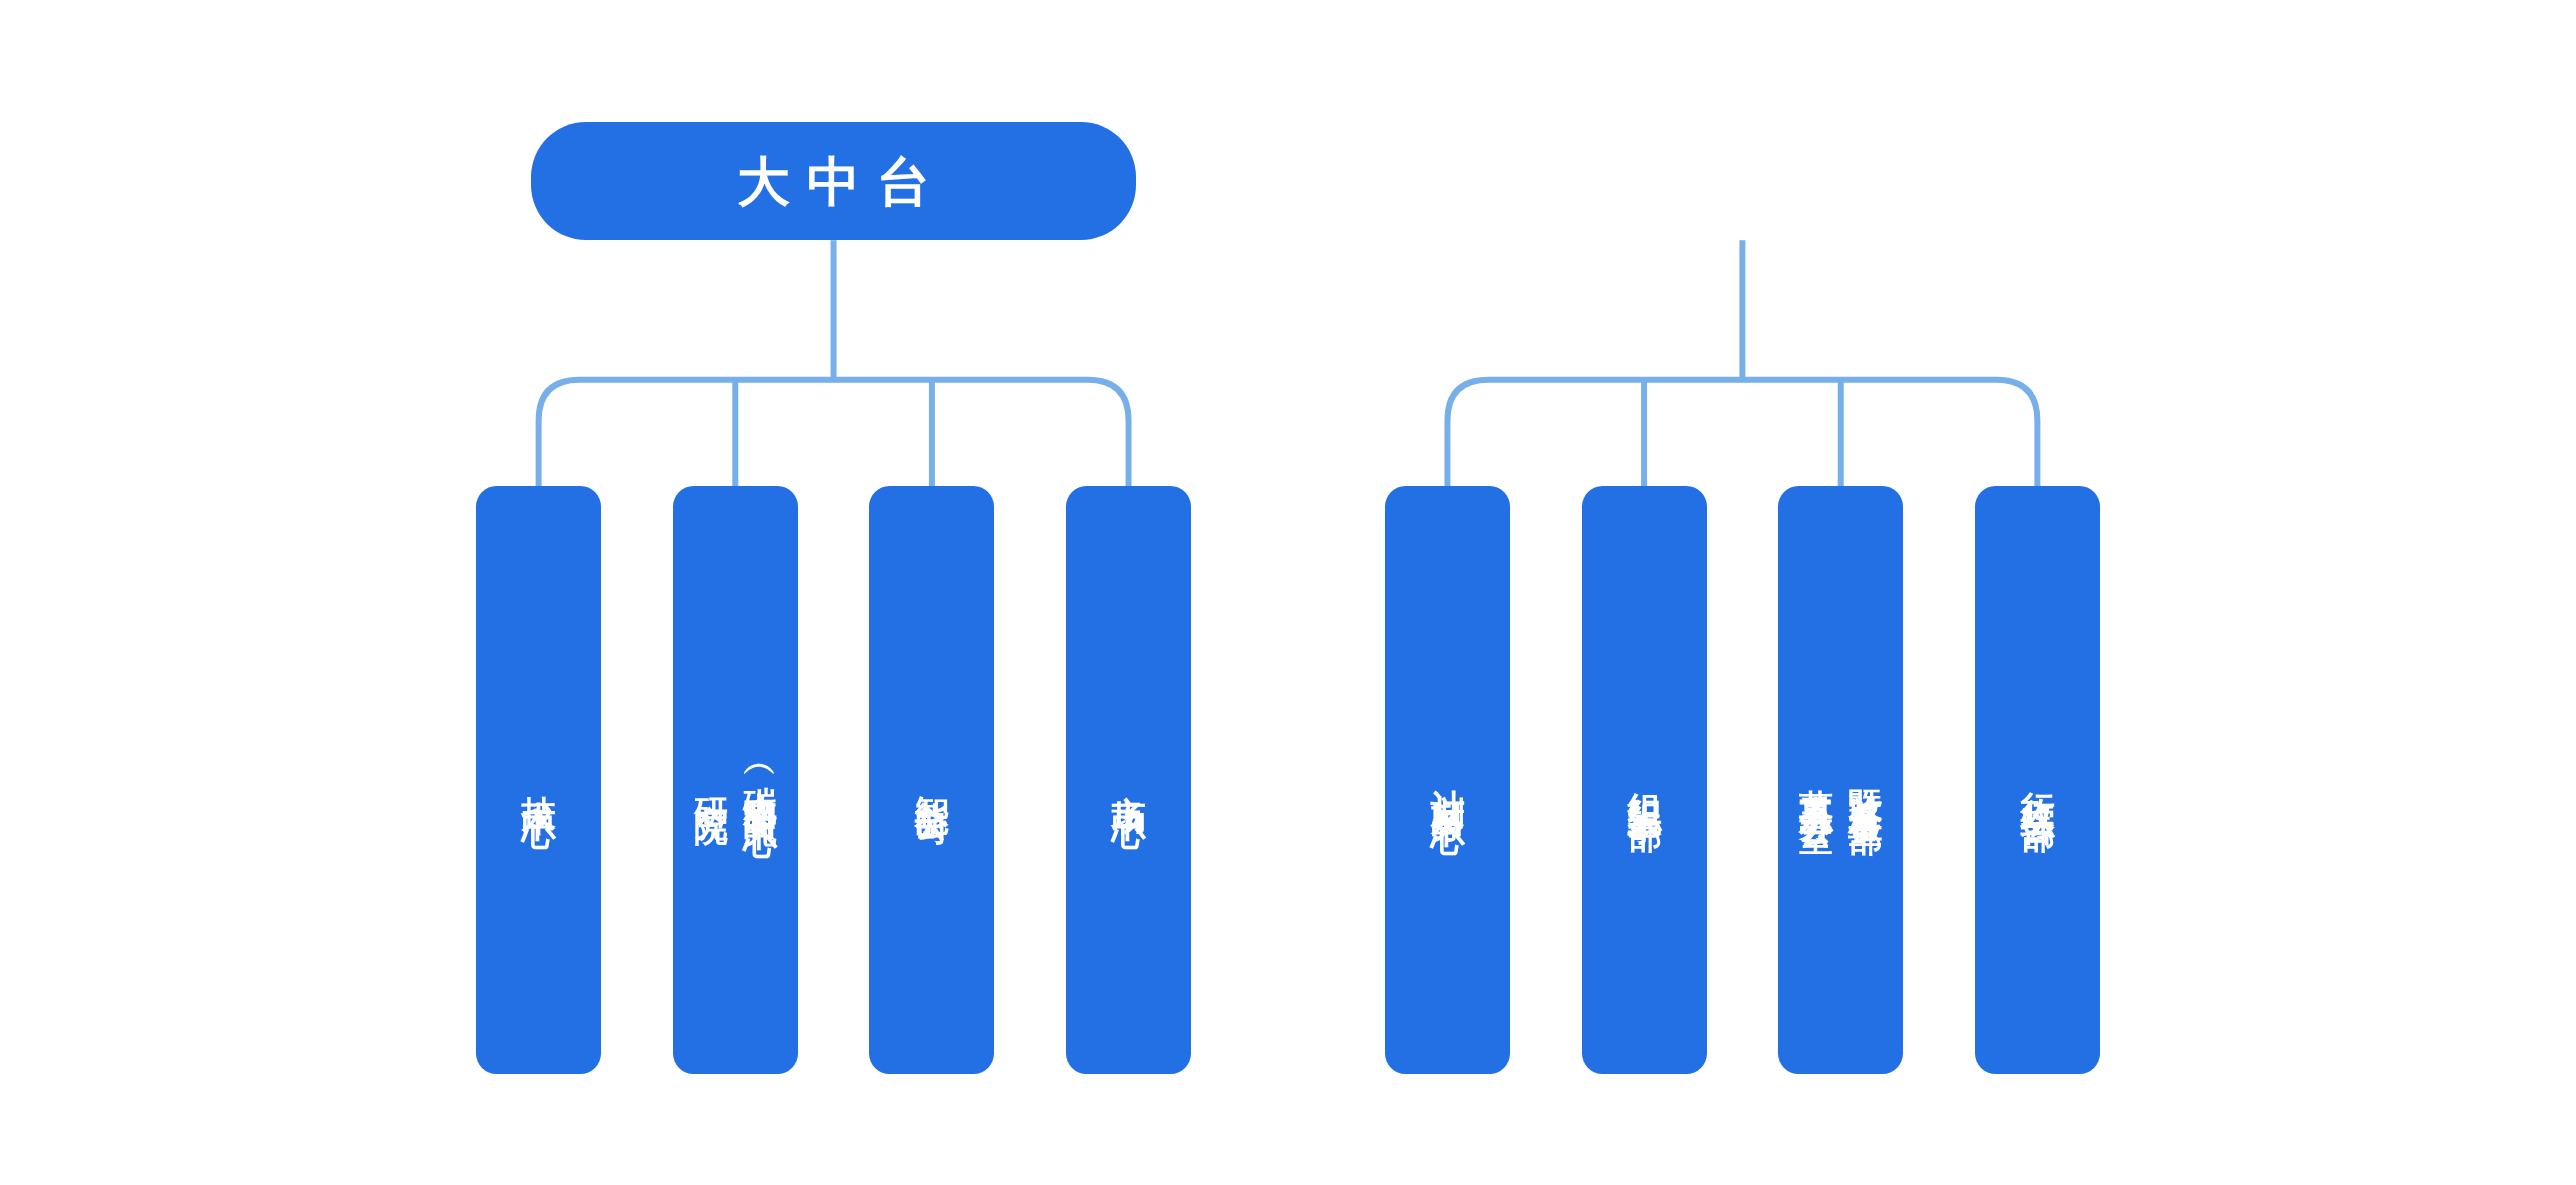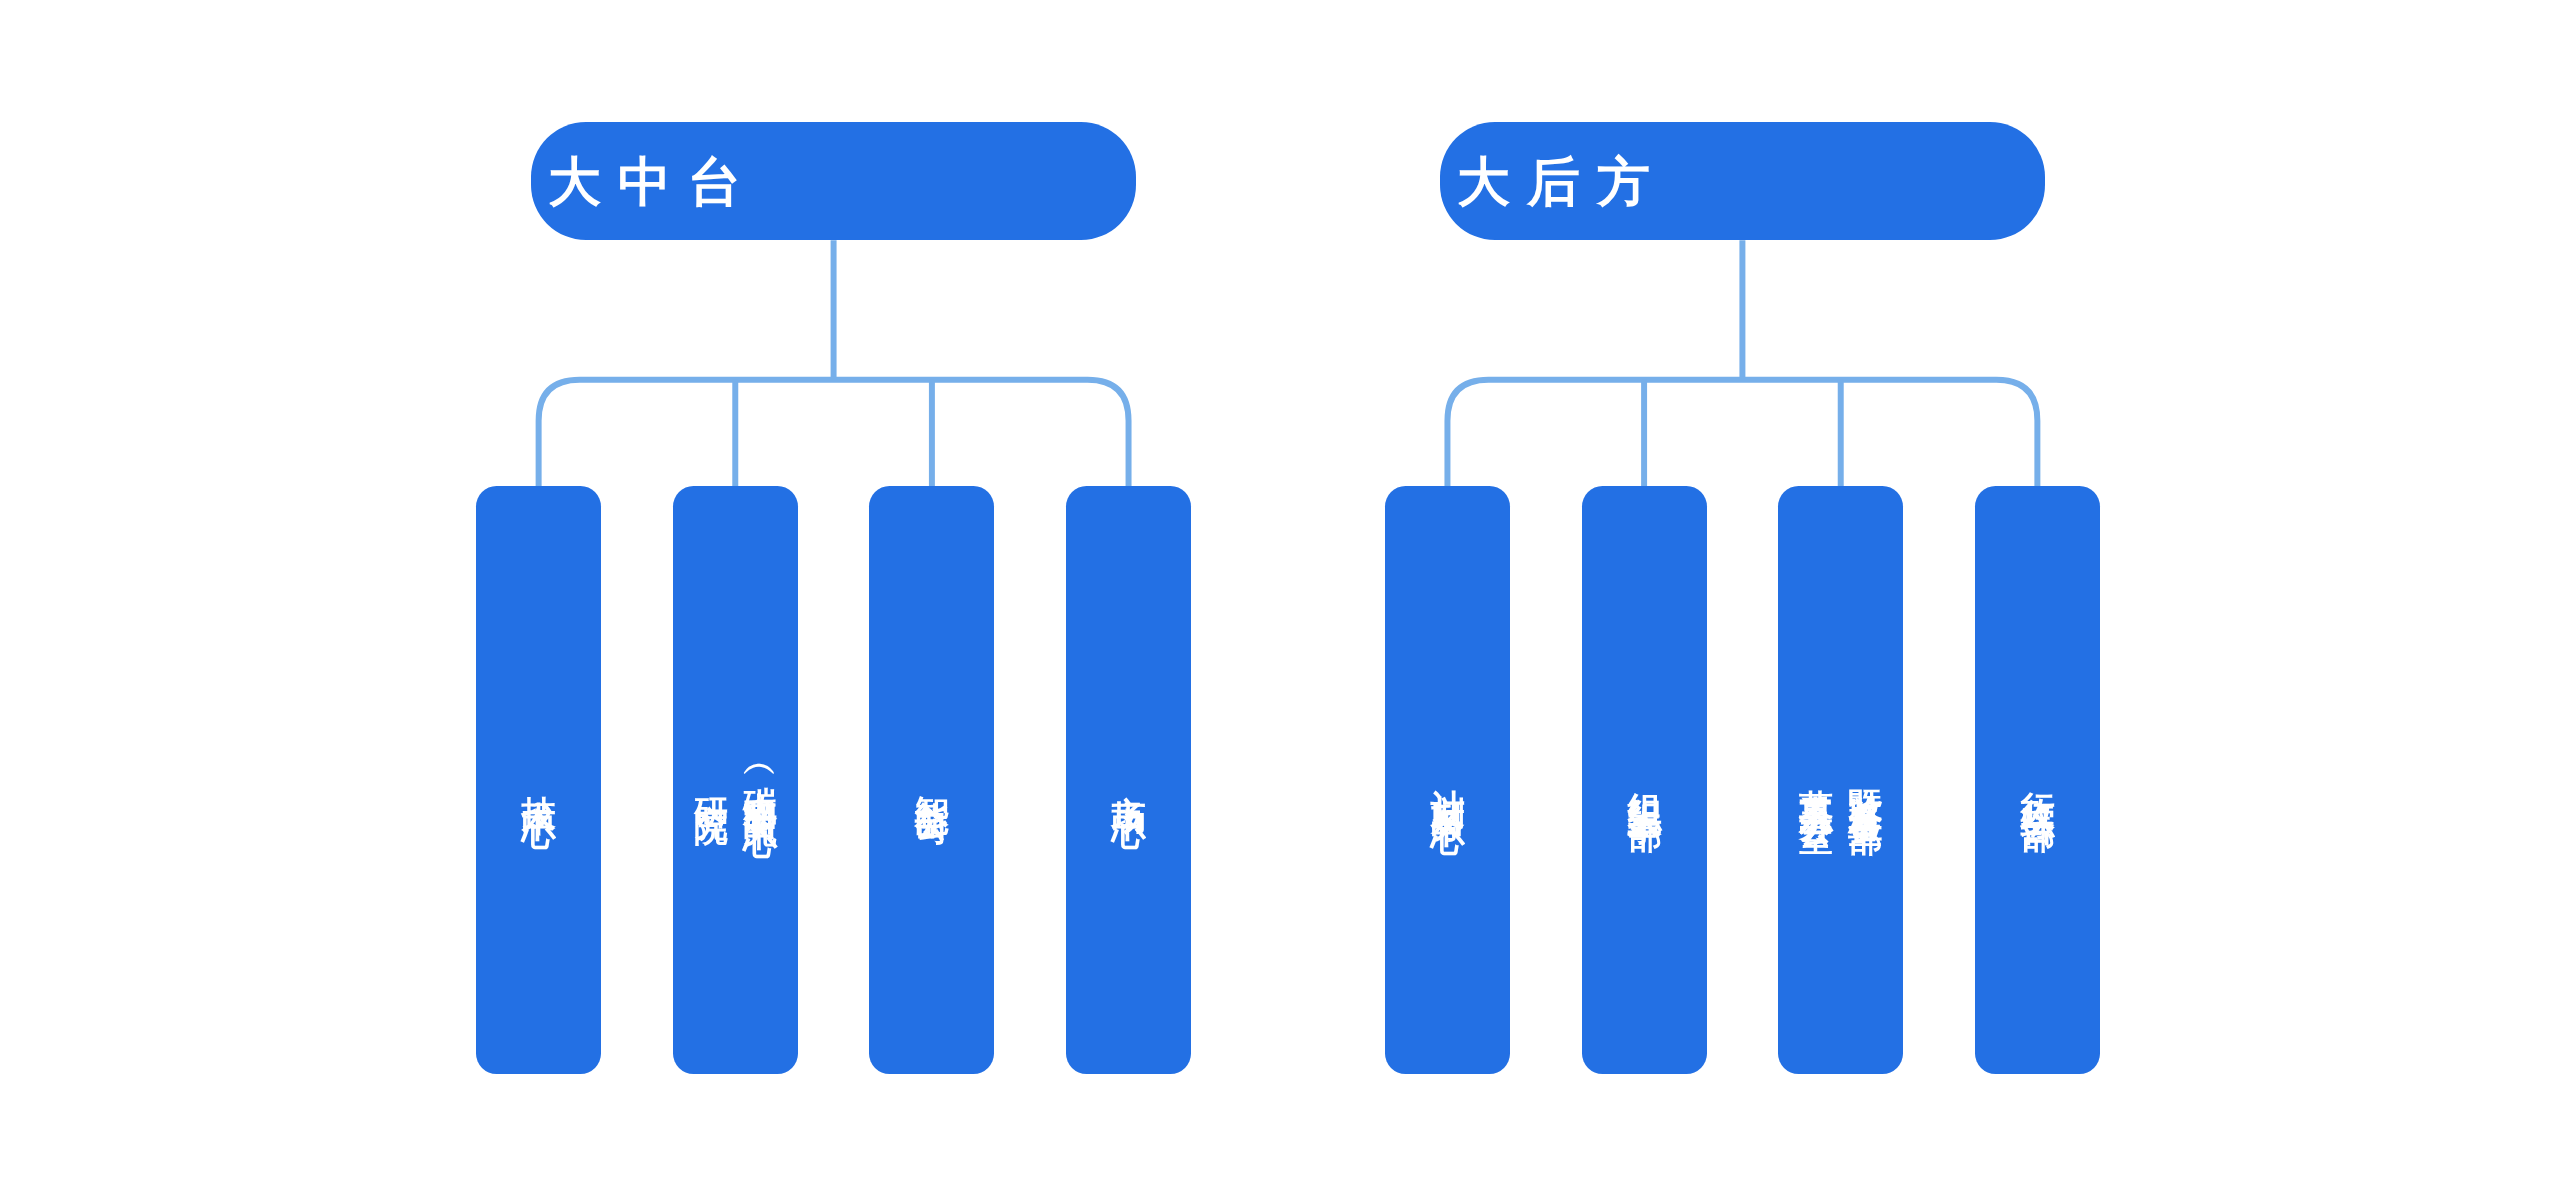--- a/index.html
+++ b/index.html
@@ -30,21 +30,21 @@
   }
   .root-node {
     position: absolute;
     top: 122px;
     width: 605px;
     height: 118px;
     border-radius: 55px;
     background: var(--node-color, #2370e4);
     display: flex;
     align-items: center;
-    justify-content: flex-start;
+    justify-content: center;
   }
   .root-label {
     color: var(--text-color, #ffffff);
     font-size: 53px;
     font-weight: 700;
     letter-spacing: 17px;
     padding-left: 17px; 
     white-space: pre-line;
     line-height: 1;
   }
@@ -84,23 +84,20 @@
 
     <path class="conn" d="M2038 281 V 444"></path>
     <path class="conn" d="M1693 572 V 492 Q 1693 444 1741 444 H 2335 Q 2383 444 2383 492 V 572"></path>
     <path class="conn" d="M1923 444 V 572"></path>
     <path class="conn" d="M2153 444 V 572"></path>
   </svg>
 
   <div class="root-node" style="left:531px">
     <span class="root-label">大中台</span>
   </div>
-  <div class="root-node" style="left:1440px">
-    <span class="root-label">大后方</span>
-  </div>
 
   <div class="child-node" style="left:476px">
     <span class="vlabel">技术中心</span>
   </div>
   <div class="child-node" style="left:673px">
     <span class="vlabel">研究院
 （碳中和研究中心）</span>
   </div>
   <div class="child-node" style="left:869px">
     <span class="vlabel">智能公司</span>

